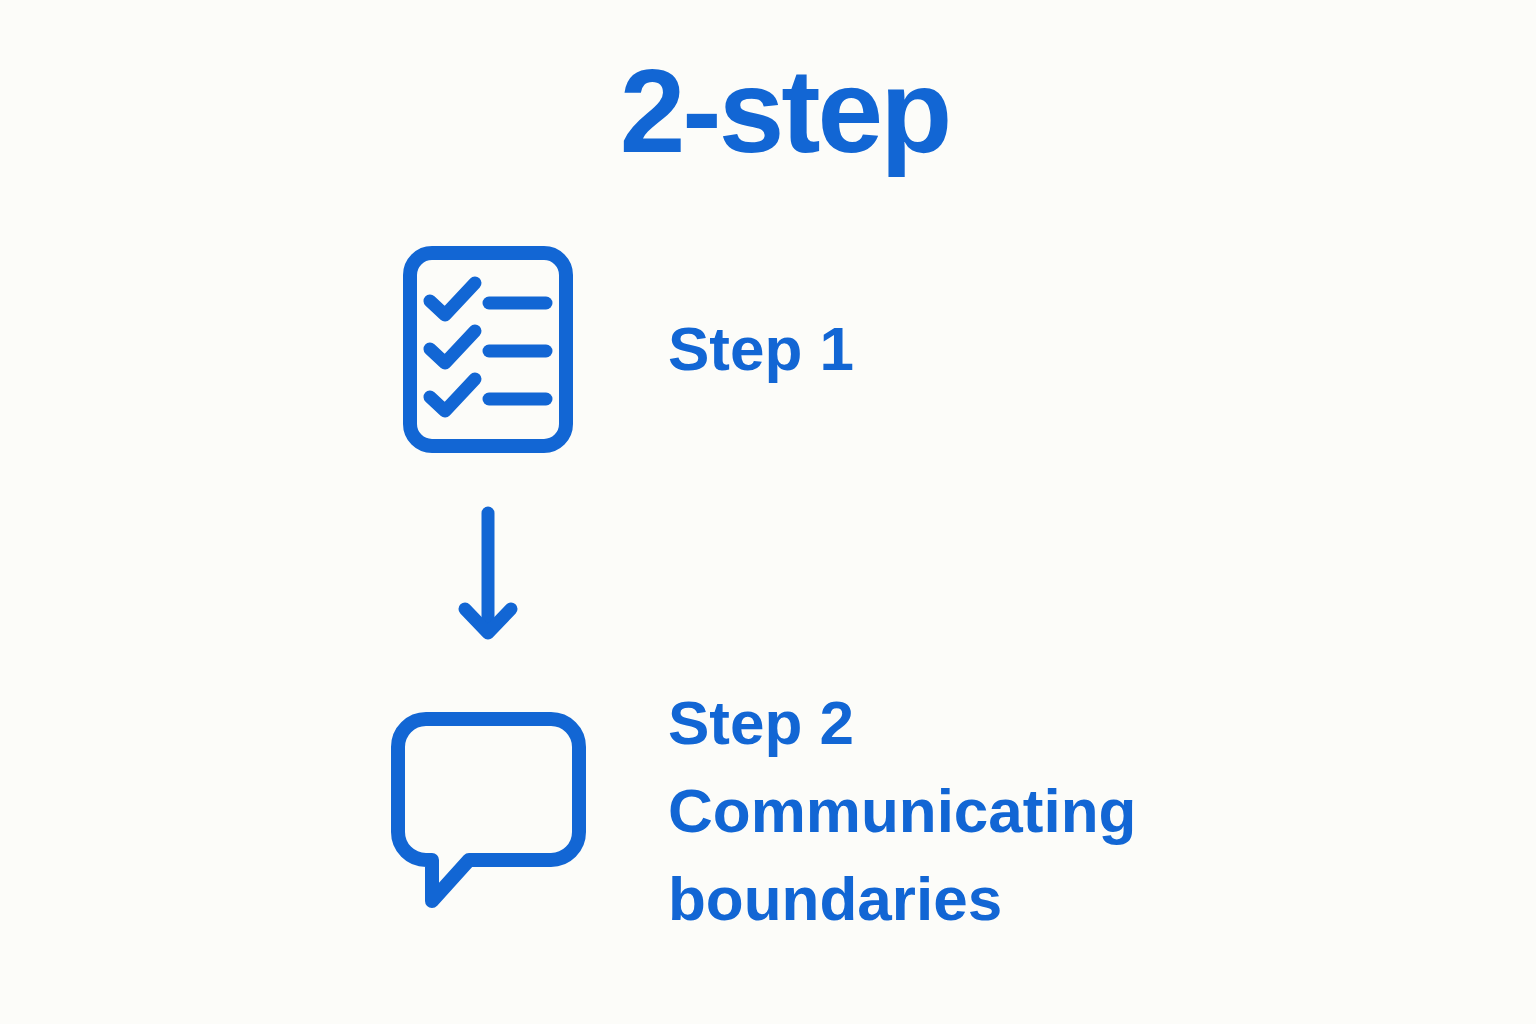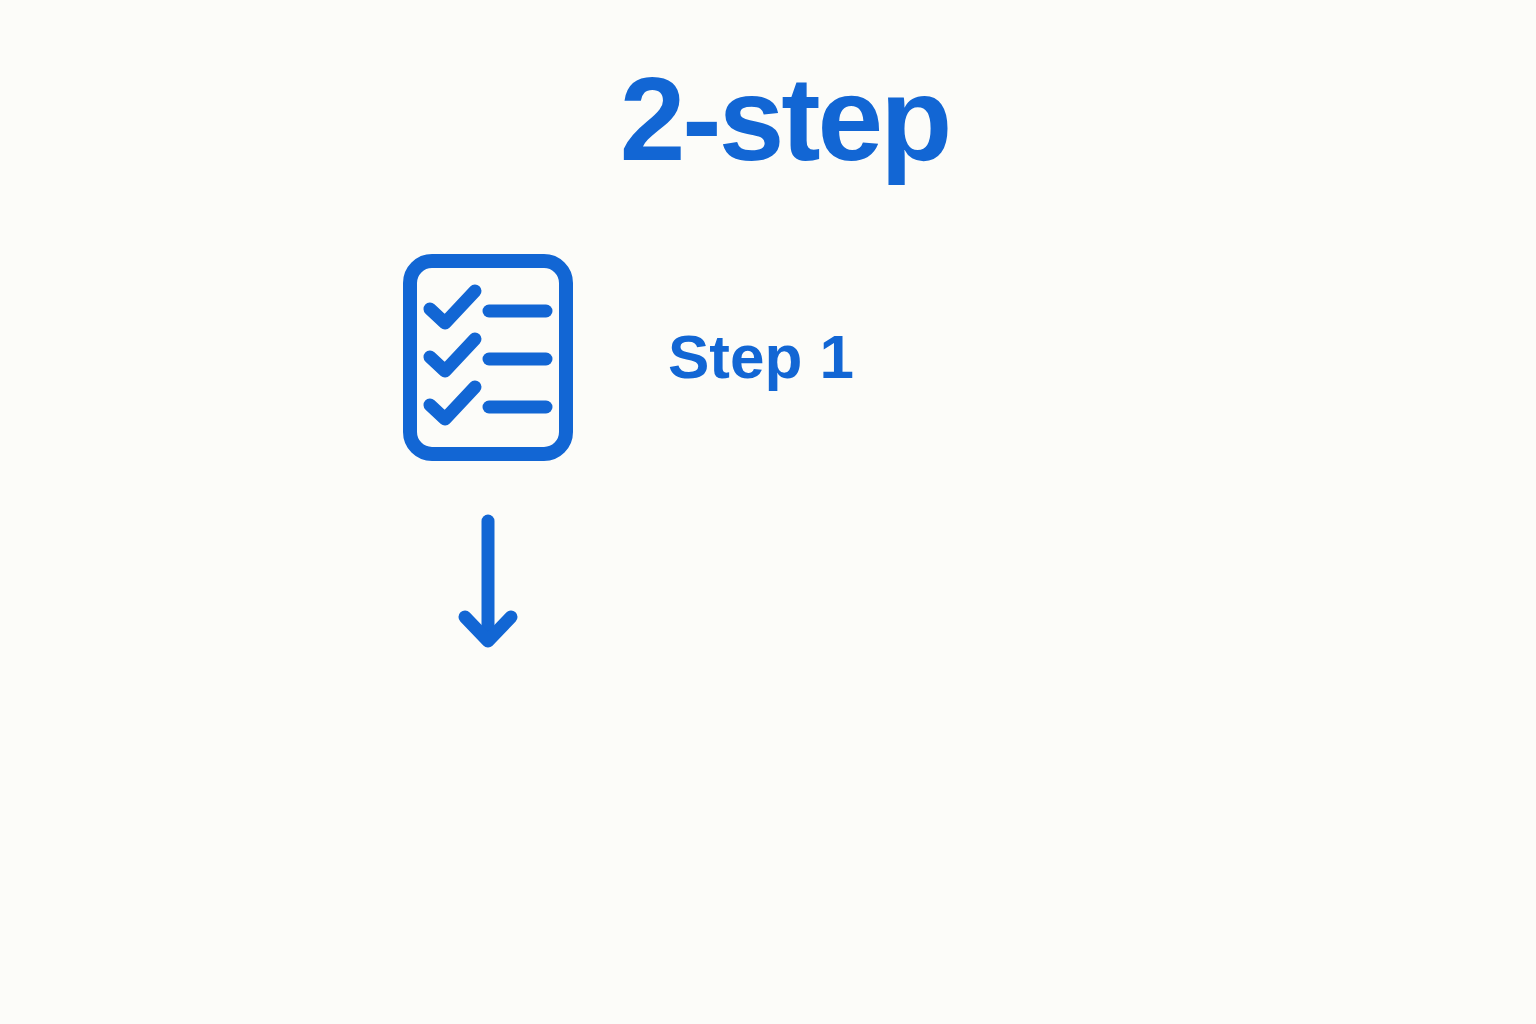--- a/index.html
+++ b/index.html
@@ -10,21 +10,21 @@
     font-family: "Liberation Sans", sans-serif;
     overflow: hidden;
   }
   .canvas {
     position: relative;
     width: 1536px;
     height: 1024px;
     color: var(--accent, #1266d4);
   }
   .title {
-    margin: 8px;
+    margin: 0;
     padding-top: 44px;
     text-align: center;
     font-size: 118px;
     font-weight: bold;
     letter-spacing: -3px;
     line-height: 1.15;
     padding-left: 33px;
   }
   .row {
     display: flex;
@@ -88,14 +88,27 @@
     <div class="arrow-col">
       <span>
         <svg width="64" height="140" viewBox="0 0 64 140" fill="none" stroke="currentColor" stroke-width="13" stroke-linecap="round" stroke-linejoin="round">
           <path d="M32 8 V126"></path>
           <path d="M9 104 L32 128 L55 104"></path>
         </svg>
       </span>
     </div>
   </div>
 
+  <div class="row row-step2">
+    <div class="icon-col">
+      <span>
+        <svg width="196" height="200" viewBox="0 0 196 200" fill="none" stroke="currentColor" stroke-width="14" stroke-linecap="round" stroke-linejoin="round">
+          <path d="M161 8 H36 C20.5 8 8 20.5 8 36 V121 C8 136.5 20.5 149 36 149 H42 V190 L79 149 H161 C176.5 149 189 136.5 189 121 V36 C189 20.5 176.5 8 161 8 Z"></path>
+        </svg>
+      </span>
+    </div>
+    <div class="text-col">
+      <div>Step 2</div>
+      <div>Communicating boundaries</div>
+    </div>
+  </div>
 
 </div>
 
 </body></html>

